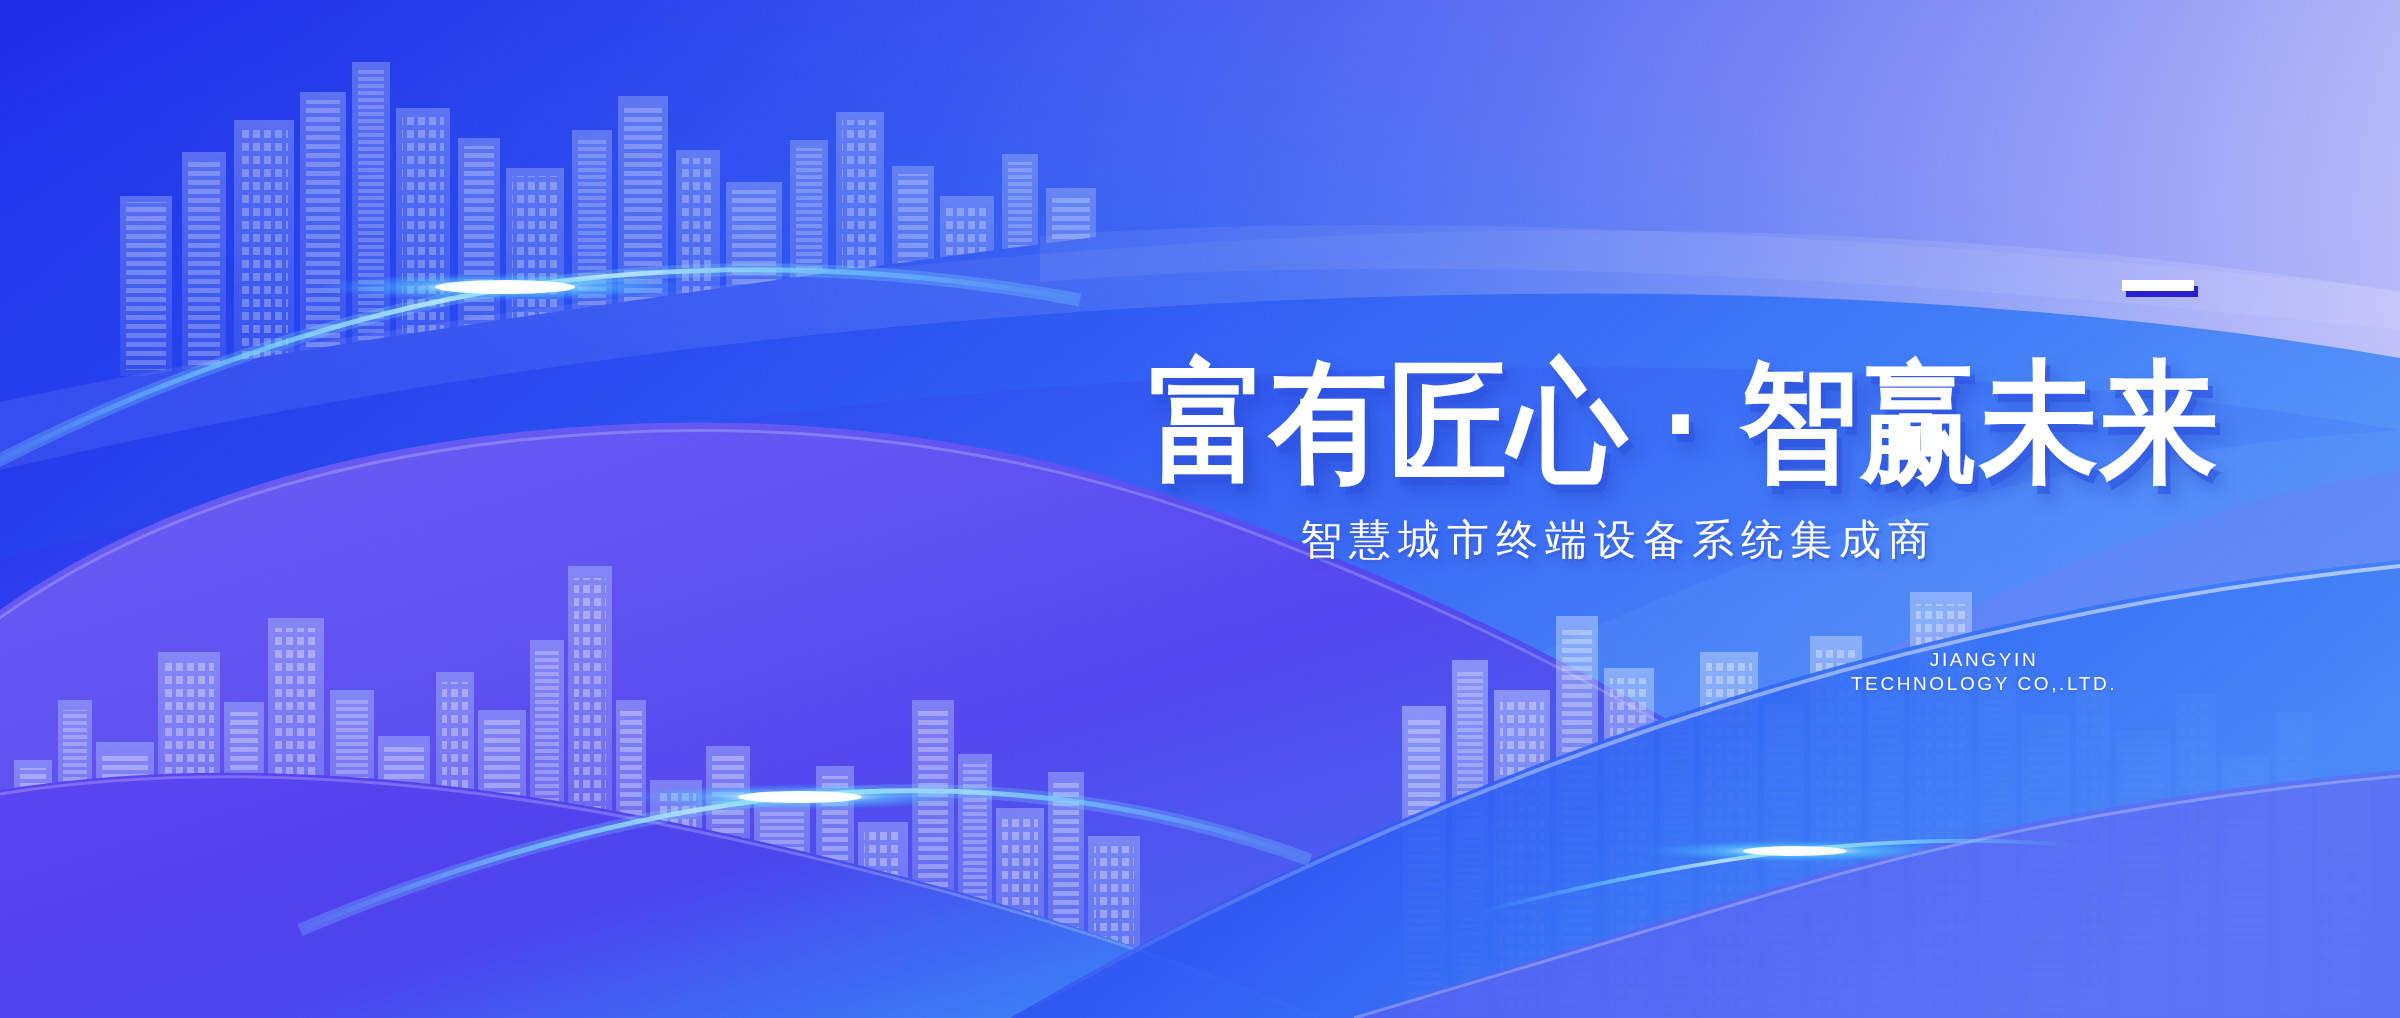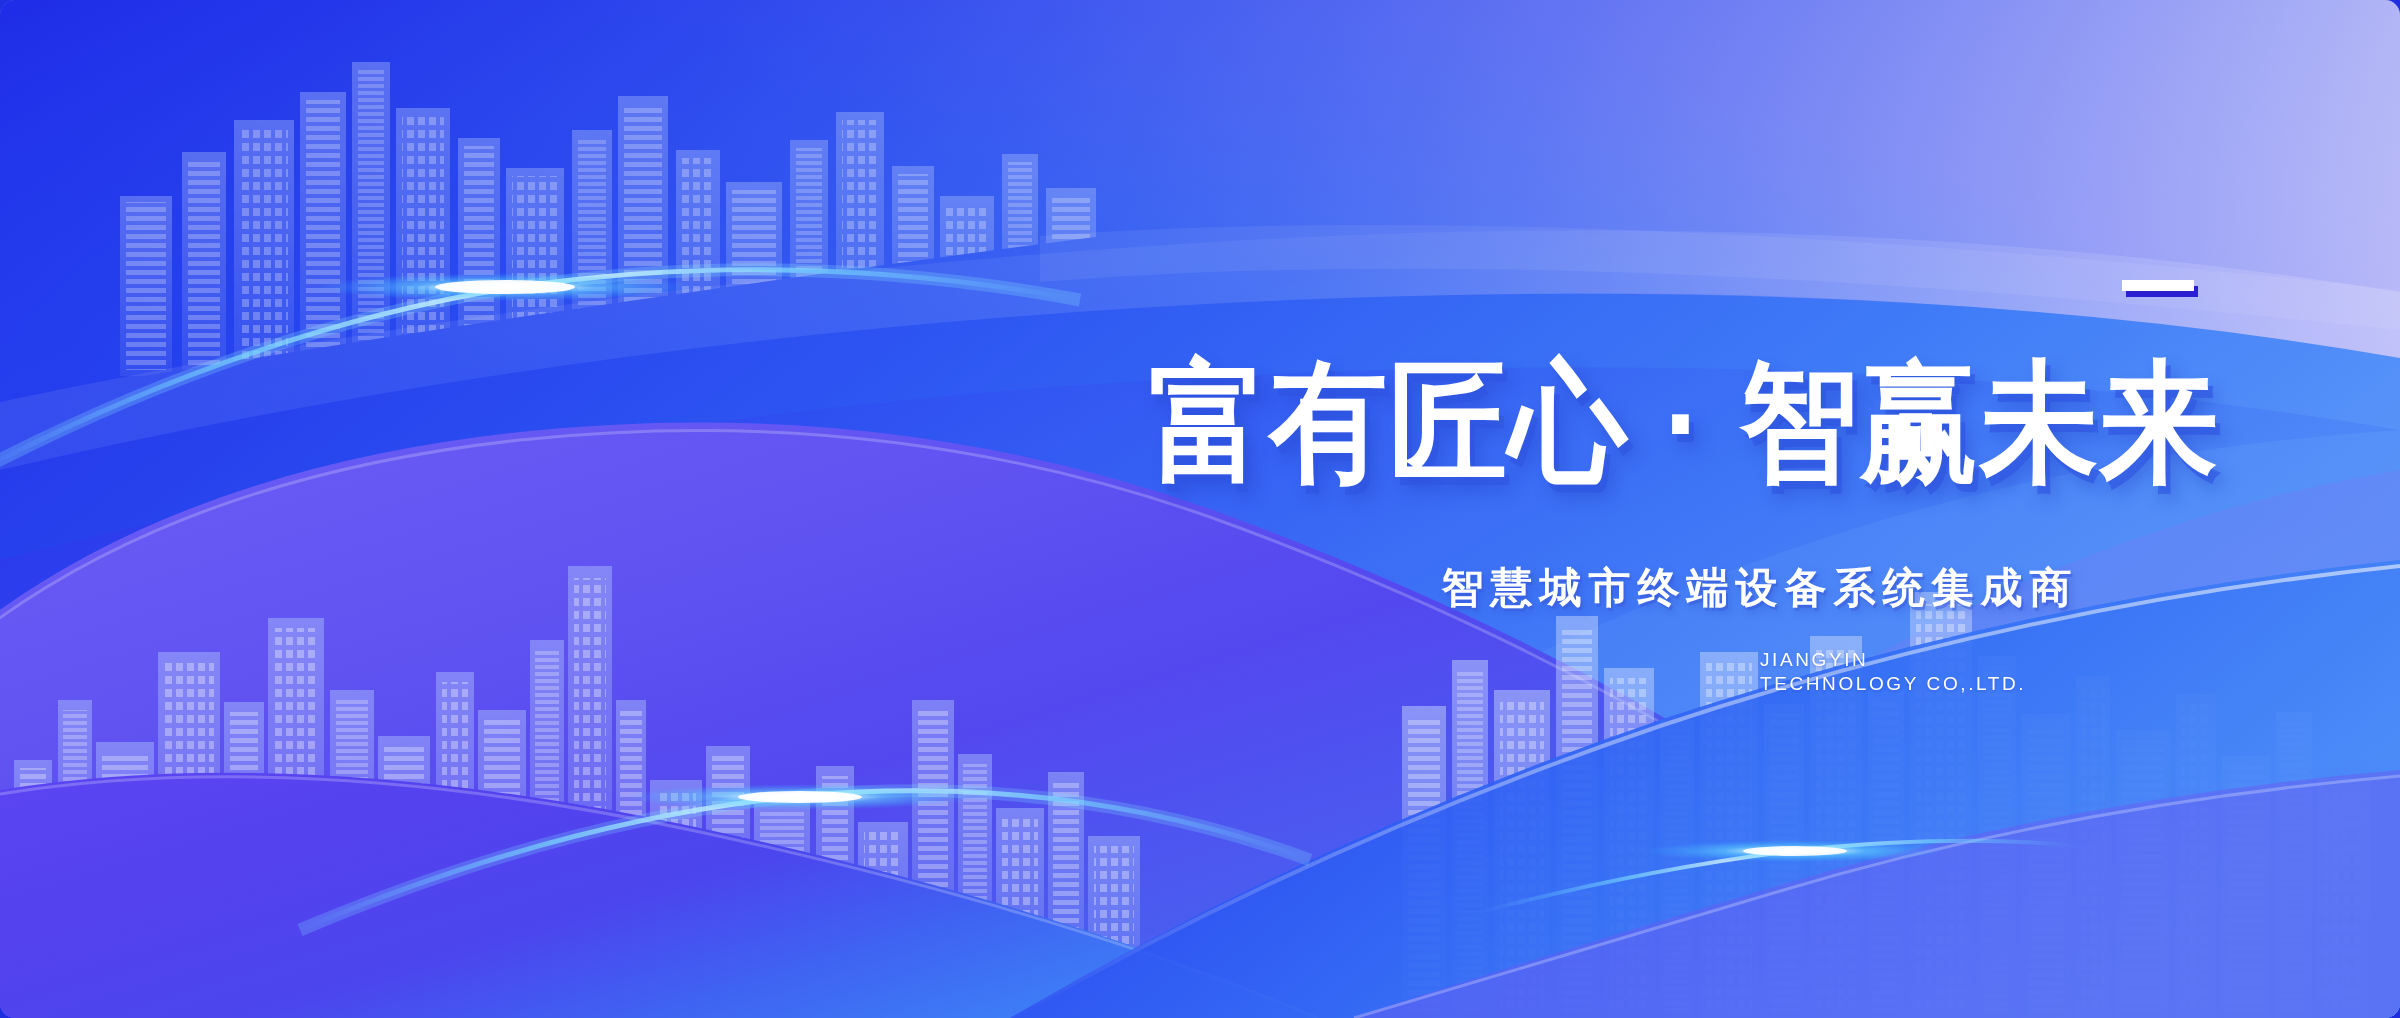--- a/index.html
+++ b/index.html
@@ -6,21 +6,20 @@
   html, body {
     width:2400px; height:1018px;
     background:#1f2fe0;
     font-family:"Liberation Sans", sans-serif;
     overflow:hidden;
   }
   #banner {
     position:relative;
     width:2400px; height:1018px;
     overflow:hidden;
-    border-radius:15px;
   }
   #bgsvg { position:absolute; inset:0; width:2400px; height:1018px; display:block; }
 
   
   .text-layer {
     position:absolute;
     left:0; top:0; width:2400px; height:1018px;
     pointer-events:none;
   }
   .text-layer > * { pointer-events:auto; }
@@ -49,37 +48,36 @@
        9px 12px 16px rgba(30,60,190,.42);
     white-space:nowrap;
     transform:scaleY(1.12);
     transform-origin:right top;
   }
 
   #subtitle {
     position:absolute;
     left:1300px; top:513px;
     width:920px;
-    text-align:center;
+    text-align:left;
     color:#ffffff;
     font-size:42px;
     line-height:54px;
-    font-weight:700;
+    font-weight:400;
     letter-spacing:7px;
     text-shadow:2px 3px 0 rgba(58,92,220,.55), 4px 5px 9px rgba(40,70,200,.35);
     white-space:nowrap;
     font-family:"DejaVu Sans", "Liberation Sans", sans-serif;
-    margin-top:48px;
   }
 
   #company-en {
     position:absolute;
     left:1760px; top:648px;
     width:448px;
-    text-align:left;
+    text-align:center;
     color:#ffffff;
     font-size:19px;
     line-height:24px;
     font-weight:400;
     letter-spacing:2.6px;
     font-family:"Liberation Sans", sans-serif;
     text-shadow:0 1px 3px rgba(40,70,200,.45);
   }
   #company-en div { white-space:nowrap; }
 </style>

